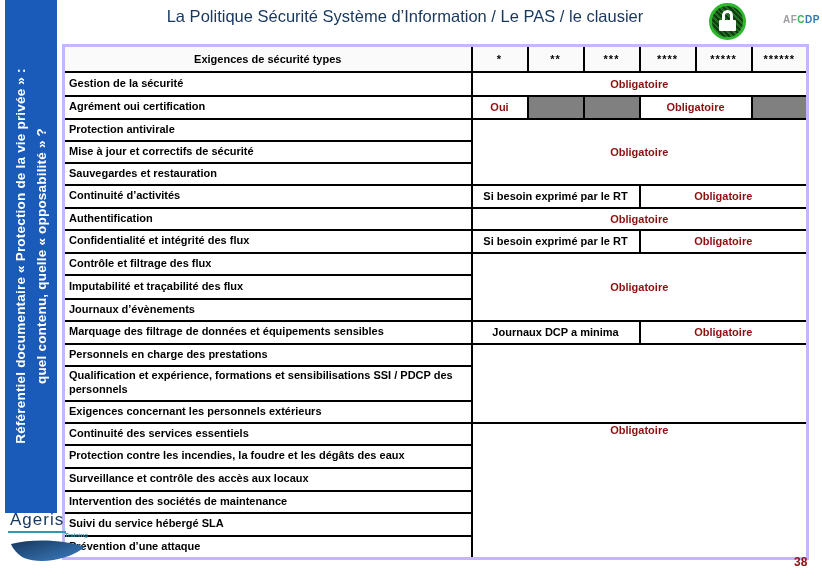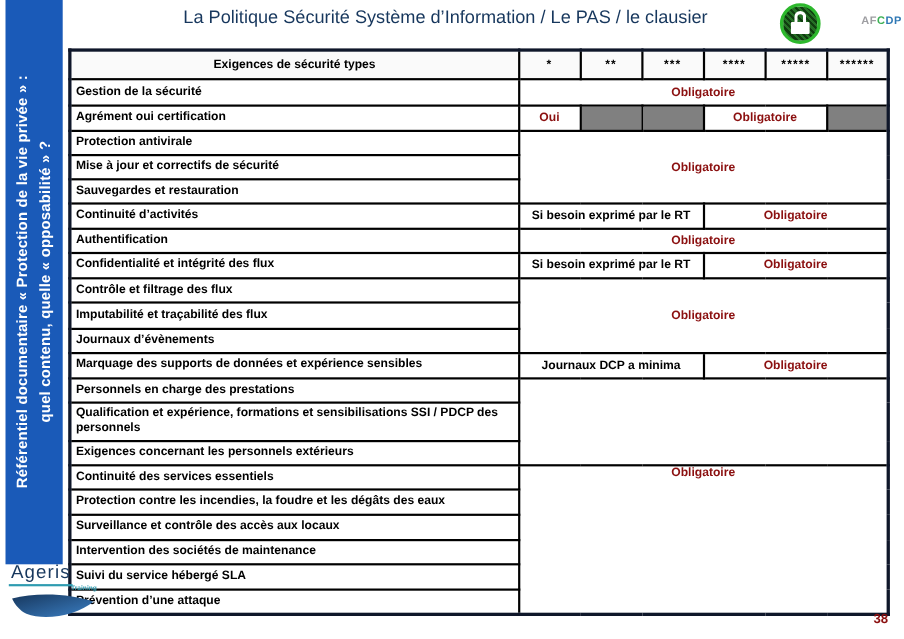--- a/index.html
+++ b/index.html
@@ -51,21 +51,21 @@
     font-size:10px; font-weight:bold; letter-spacing:0.5px;
   }
   .afcdp .af { color:#9e9ea2; }
   .afcdp .c  { color:#3cb054; }
   .afcdp .dp { color:#2f78b5; }
 
   
   table.sec {
     position:absolute; left:62px; top:44px;
     border-collapse:collapse; table-layout:fixed;
-    border:3px solid #0f172a;
+    border:3px solid #c4b5fd;
     background:#ffffff;
   }
   table.sec td {
     border:2px solid #000; padding:0 4px;
     font-size:11px; font-weight:bold; overflow:hidden;
   }
   td.hlabel { text-align:center; font-size:12.5px; background:#fafafa; }
   td.hstar  { text-align:center; font-size:11px; background:#fafafa; letter-spacing:1px; }
   td.rlabel { text-align:left; padding-left:6px; line-height:1.25;margin-top:40px; }
   td.val    { text-align:center; }
@@ -181,21 +181,21 @@
     <td class="val red" colspan="6" rowspan="3">Obligatoire</td>
   </tr>
   <tr style="height:24px">
     <td class="rlabel">Imputabilité et traçabilité des flux</td>
   </tr>
   <tr style="height:22px">
     <td class="rlabel">Journaux d’évènements</td>
   </tr>
 
   <tr style="height:23px">
-    <td class="rlabel">Marquage des supports de données et expérience sensibles</td>
+    <td class="rlabel">Marquage des filtrage de données et équipements sensibles</td>
     <td class="val blk" colspan="3">Journaux DCP a minima</td>
     <td class="val red" colspan="3">Obligatoire</td>
   </tr>
 
   <tr style="height:22px">
     <td class="rlabel">Personnels en charge des prestations</td>
     <td class="val" colspan="6" rowspan="3"></td>
   </tr>
   <tr style="height:35px">
     <td class="rlabel">Qualification et expérience, formations et sensibilisations SSI / PDCP des personnels</td>

